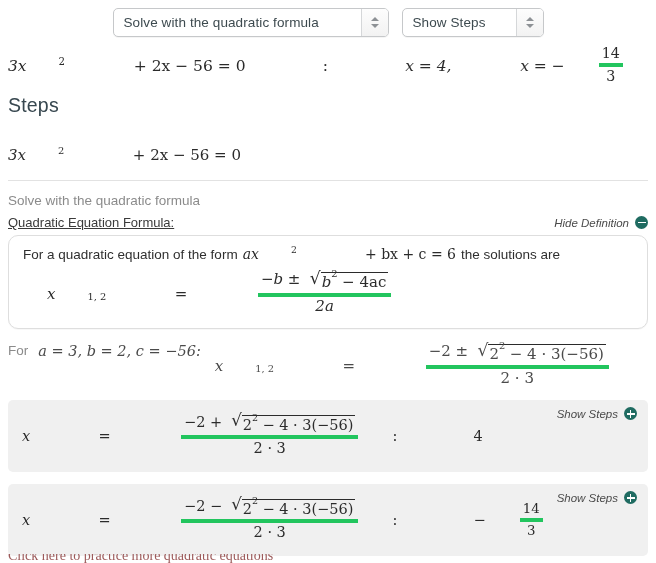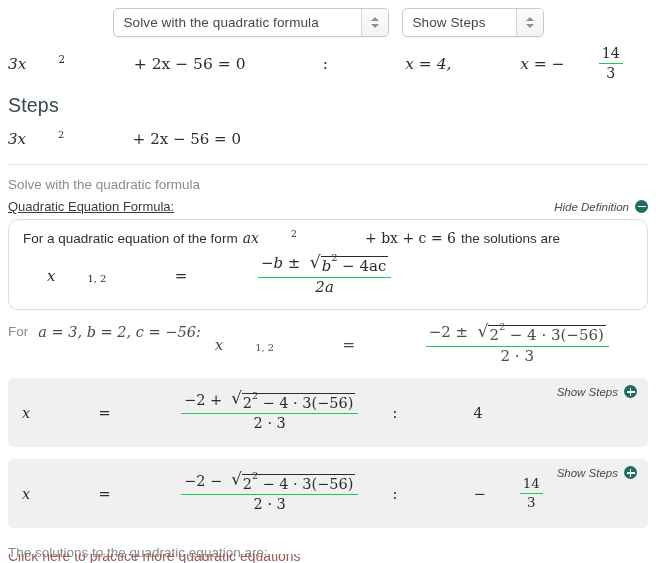--- a/index.html
+++ b/index.html
@@ -96,21 +96,21 @@
     display: inline-flex;
     flex-direction: column;
     align-items: center;
     vertical-align: middle;
     margin: 0 2px;
     position: relative;
     top: -.05em;
   }
   .frac .numer {
     padding: 0 3px 1px 3px;
-    border-bottom: 1px solid #22c55e;
+    border-bottom: 4px solid #22c55e;
     line-height: 1.18;
   }
   .frac .denom {
     padding: 1px 3px 0 3px;
     line-height: 1.18;
   }
   .frac.small { font-size: .92em; }
   .radical {
     display: inline-flex;
     align-items: stretch;
@@ -131,21 +131,21 @@
   .sp { display: inline-block; width: .3em; }
   .sp-wide { display: inline-block; width: .85em; }
 
   .eq-top {
     padding: 10px 0 0 8px;
     height: 34px;
   }
   .eq-top .math { font-size: 15.5px; }
 
   h2.steps-title {
-    margin: 14px 0 0 8px;
+    margin: 14px 0 16px 8px;
     font-size: 19.5px;
     font-weight: 400;
     color: #37474f;
     letter-spacing: .2px;
   }
   .eq-restate {
     padding: 13px 0 0 8px;
   }
   .divider {
     margin: 16px 8px 0 8px;
@@ -267,21 +267,21 @@
   .cutoff {
     position: absolute;
     left: 8px;
     right: 8px;
     bottom: 0;
     height: 9px;
     overflow: hidden;
   }
   .cutoff span {
     display: block;
-    font-family: Liberation Sans, sans-serif;
+    font-family: Liberation Serif, serif;
     font-size: 14px;
     color: #9c5a5a;
     position: relative;
     top: -6px;
     white-space: nowrap;
   }
 </style>
 </head>
 <body>
 

